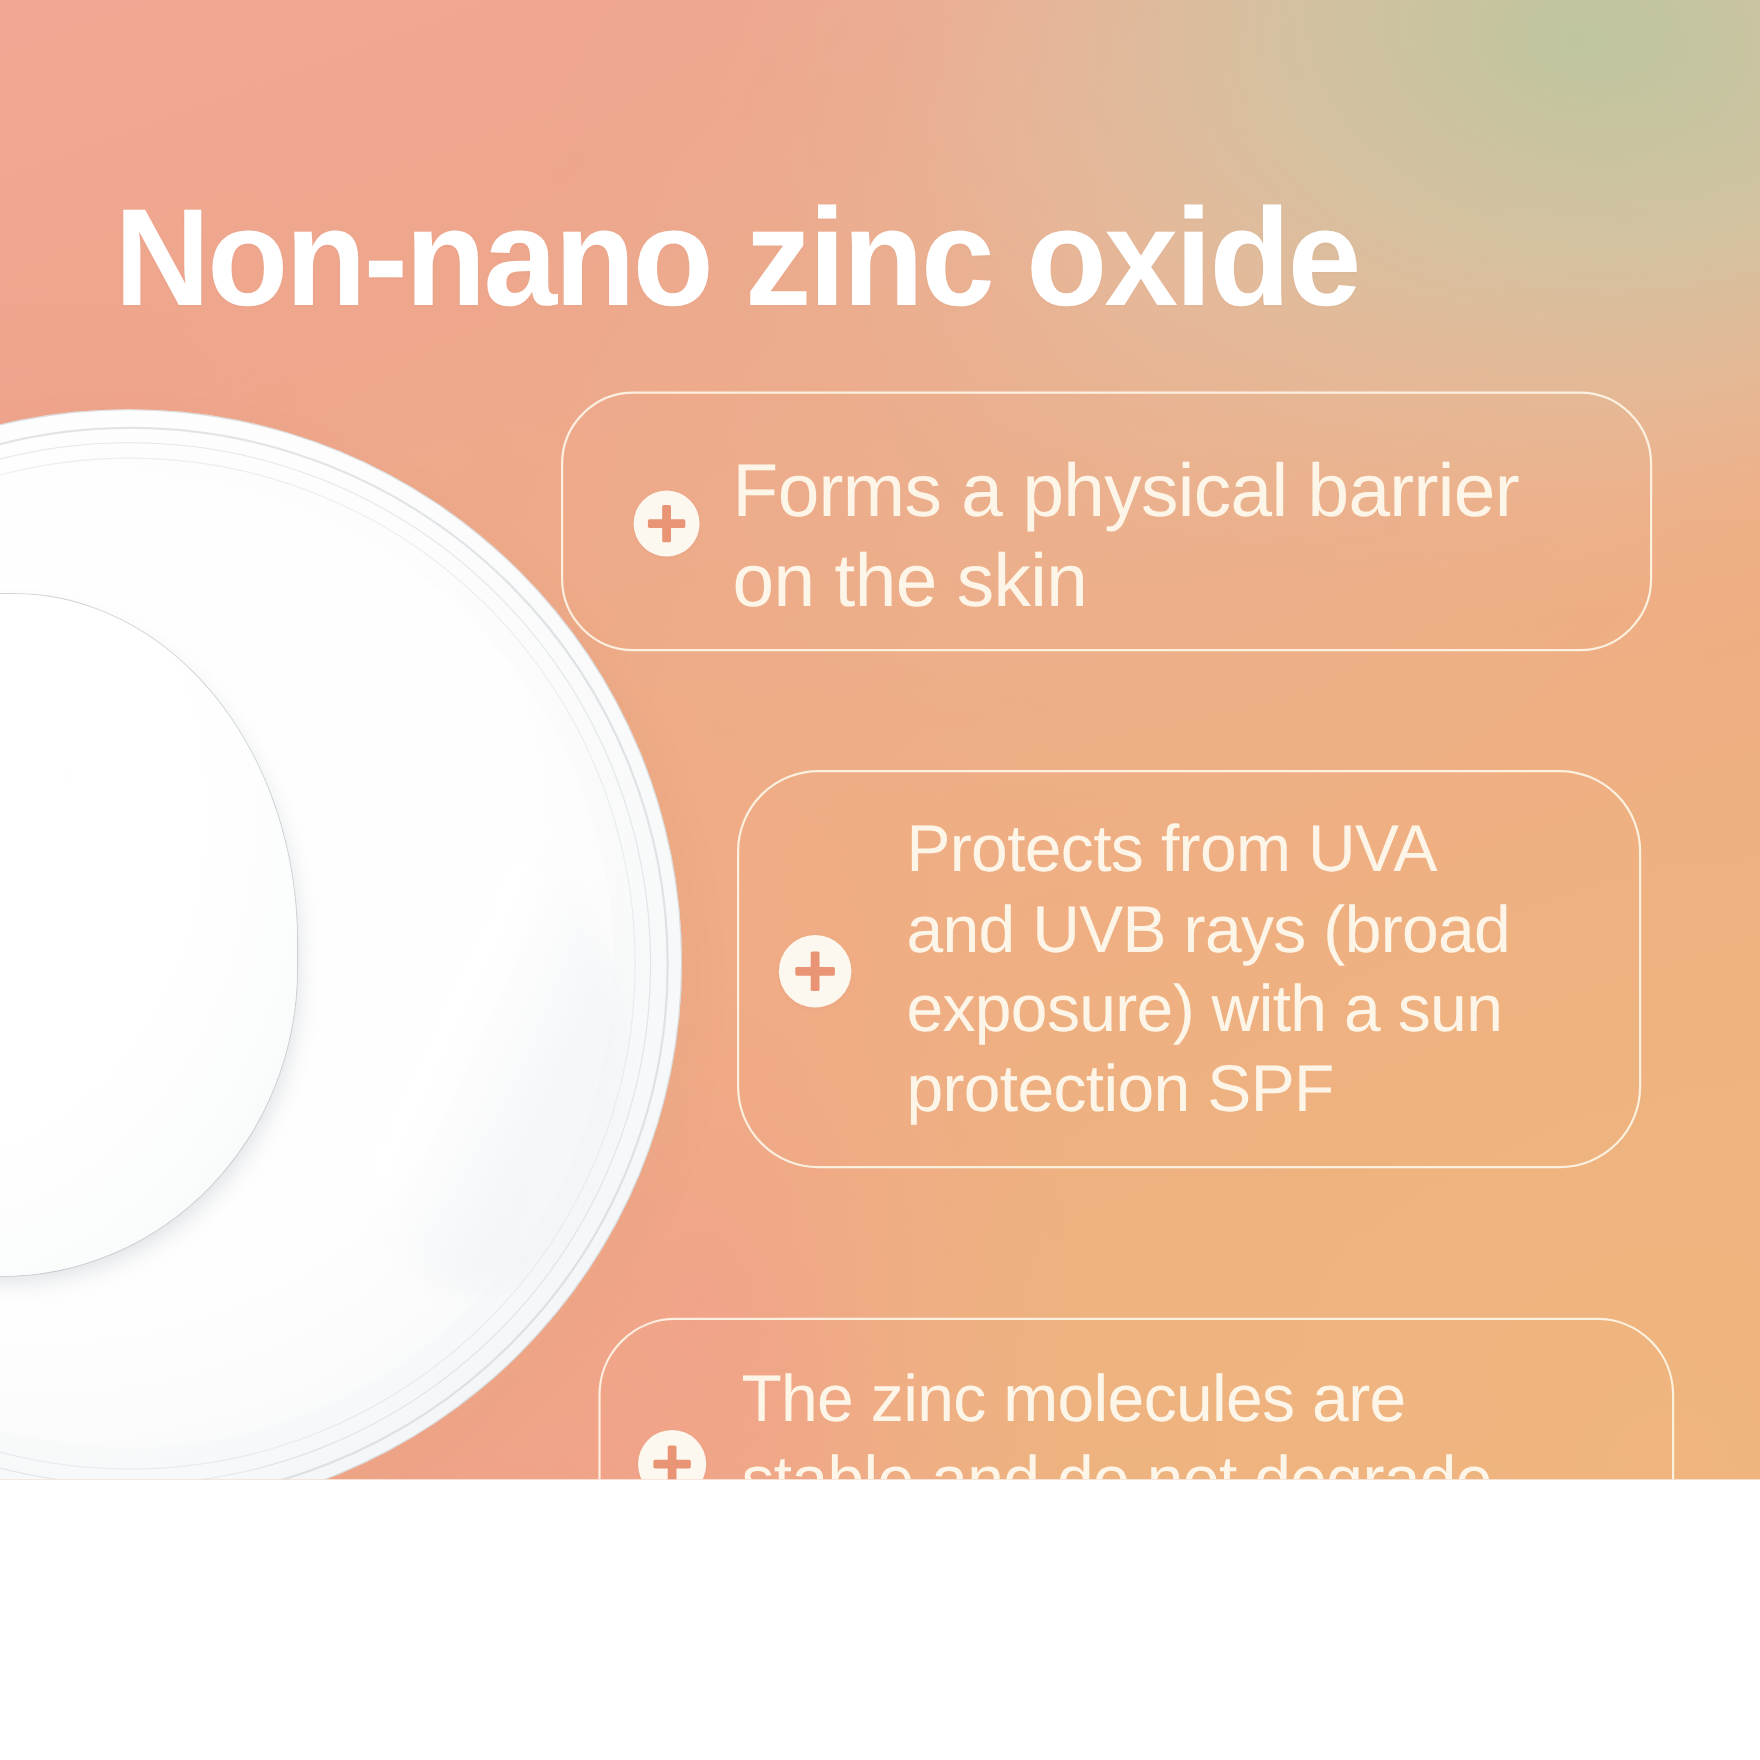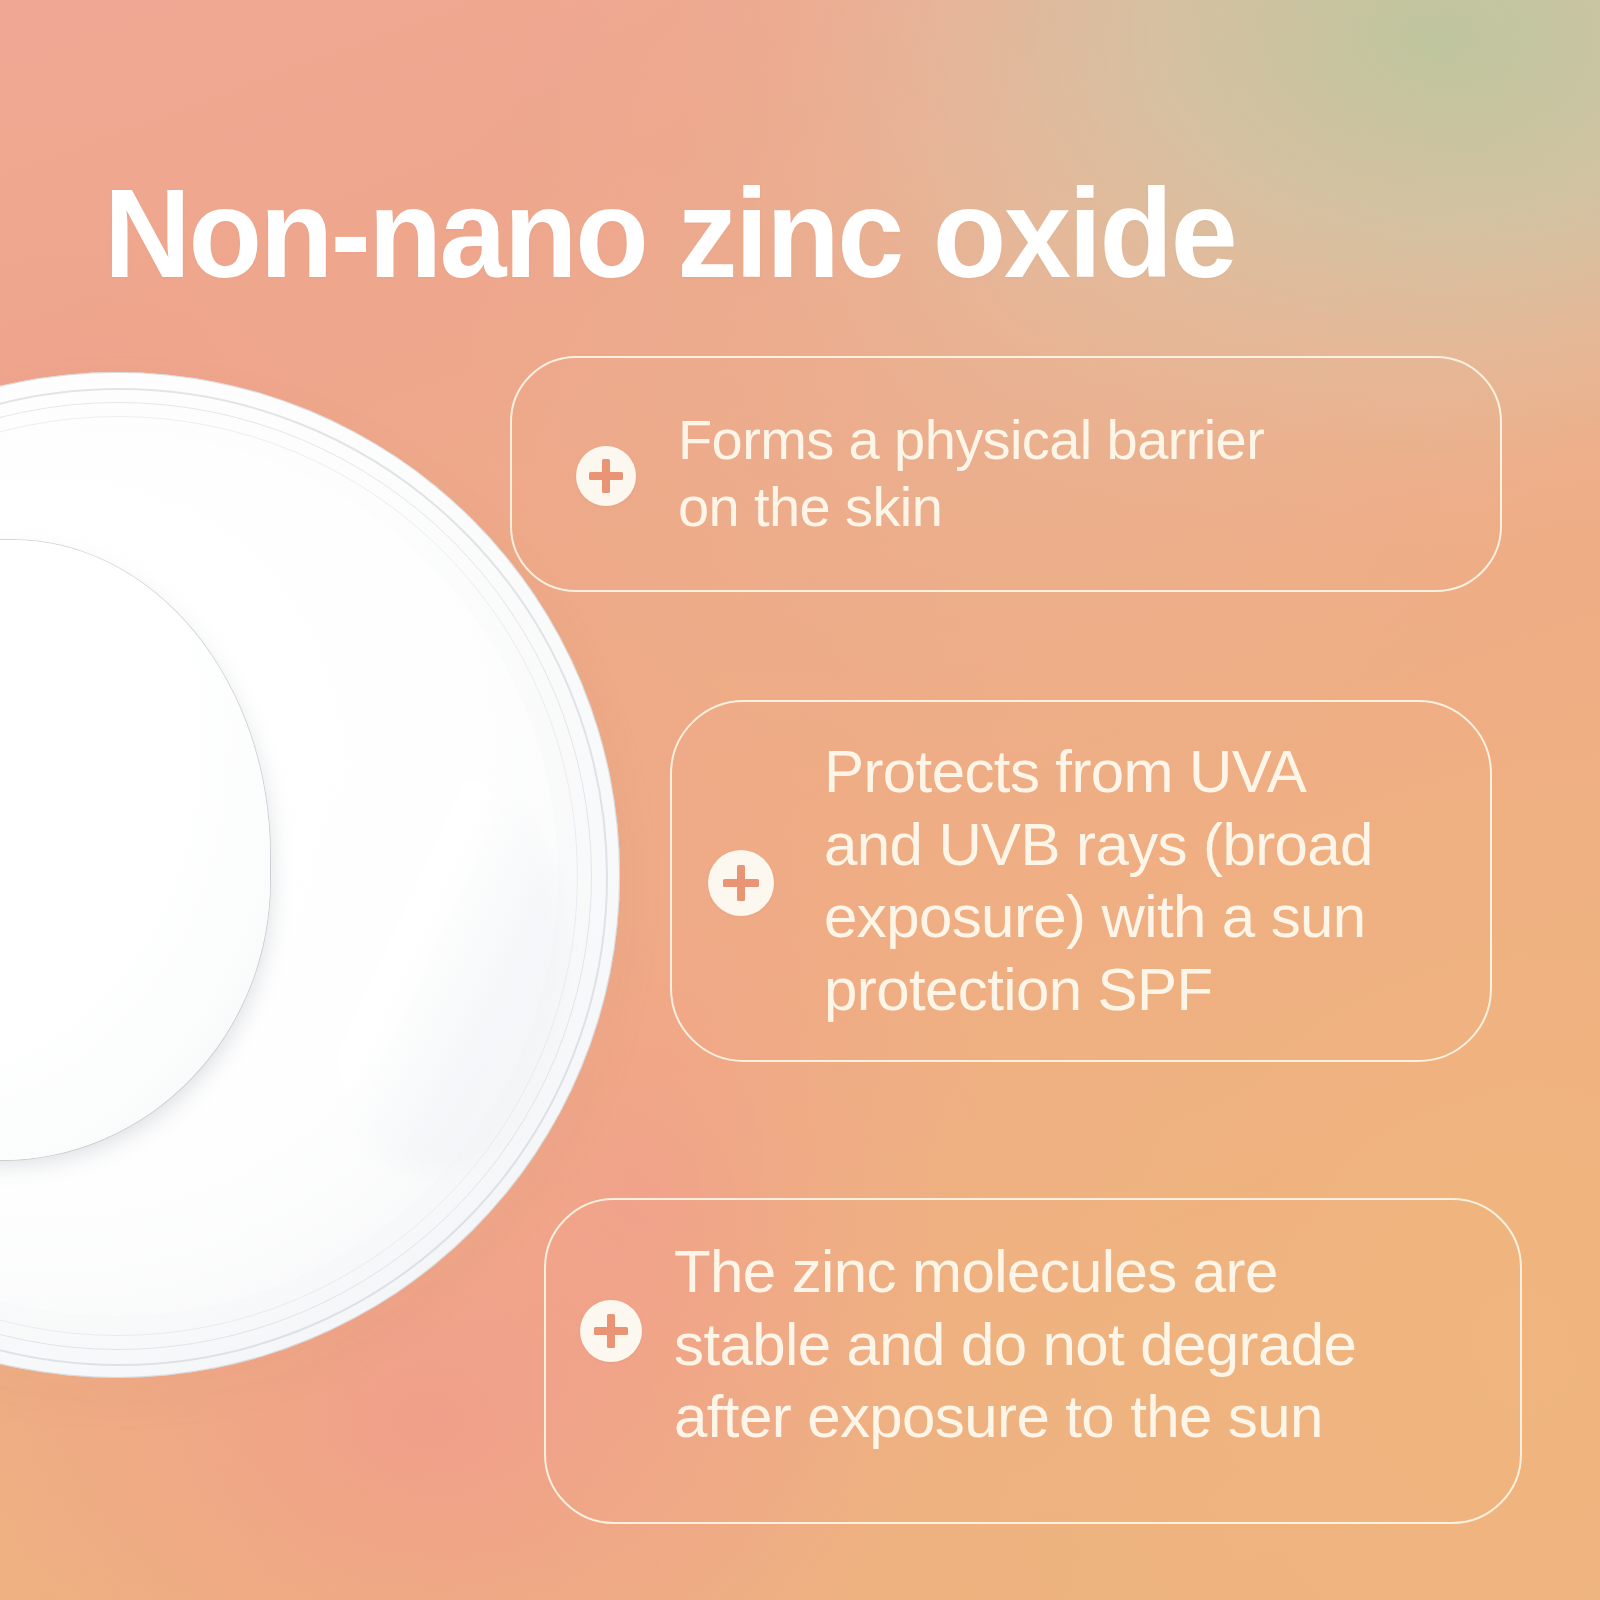--- a/index.html
+++ b/index.html
@@ -4,21 +4,21 @@
 <style>
   html, body {
     margin: 0;
     padding: 0;
     background: #ffffff;
   }
 
   #canvas {
     position: relative;
     width: 1600px;
-    height: 1600px;
+    height: 1345px;
     overflow: hidden;
     font-family: "Liberation Sans", sans-serif;
     
     background-color: #ecab8d;
   }
 
   
   .bg-layer {
     position: absolute;
     inset: 0;
@@ -245,23 +245,23 @@
 
   .card-text {
     color: #fdf6e8;
     font-weight: 400;
     letter-spacing: -0.6px;
     transform-origin: left center;
     white-space: pre-line;
   }
   #text-0 {
     position: absolute;
-    left: 166px; top: 48px;
+    left: 154px; top: 48px;
     width: 790px;
-    font-size: 56px;
+    font-size: 68px;
     line-height: 1.20;
   }
   #text-1 {
     position: absolute;
     left: 152px; top: 34px;
     width: 650px;
     font-size: 60px;
     line-height: 1.21;
   }
   #text-2 {

